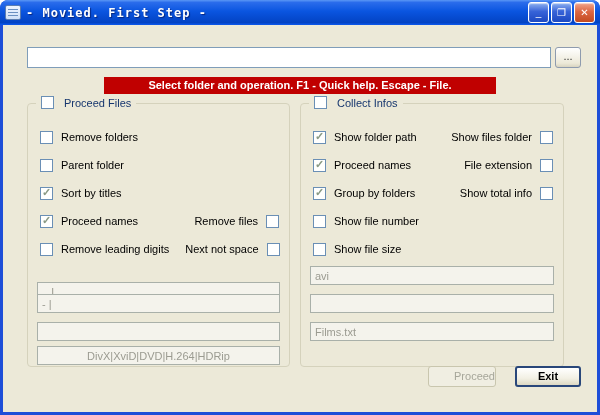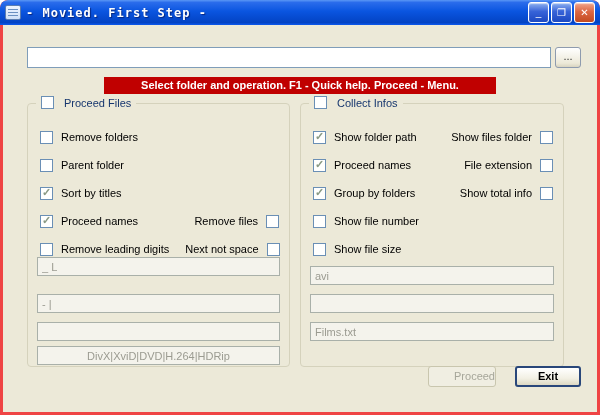--- a/index.html
+++ b/index.html
@@ -4,21 +4,21 @@
 <style>
   * { margin:0; padding:0; box-sizing:border-box; }
   body {
     background:#ffffff;
     font-family:"Liberation Sans", sans-serif;
     width:600px; height:415px;
   }
   .window {
     width:600px; height:415px;
     position:relative;
-    background:#ef4444;
+    background:#1d4ed8;
     border-radius:8px 8px 0 0;
     overflow:hidden;
   }
   .titlebar {
     height:25px;
     border-radius:7px 7px 0 0;
     background:linear-gradient(180deg,#5a97f5 0%,#2a6ceb 10%,#0a55e0 45%,#0343c4 90%,#0c59ee 100%);
     display:flex; align-items:center;
     padding:0 5px; gap:5px;
   }
@@ -150,21 +150,21 @@
       <div class="tb-btn">❐</div>
       <div class="tb-btn close">✕</div>
     </div>
   </div>
 
   <div class="content">
 
     <input class="path-input" value="" style="">
     <div class="browse-btn">...</div>
 
-    <div class="banner">Select folder and operation. F1 - Quick help. Proceed - Menu.</div>
+    <div class="banner">Select folder and operation. F1 - Quick help. Escape - File.</div>
 
     <div class="group left">
       <div class="group-title">
         <span class="checkbox"></span>
         <span class="lbl">Proceed Files</span>
       </div>
 
       <div class="row" style="top:26px">
         <span class="checkbox"></span>
         <span class="lbl">Remove folders</span>
@@ -185,21 +185,21 @@
         <span class="checkbox"></span>
       </div>
       <div class="row" style="top:138px">
         <span class="checkbox"></span>
         <span class="lbl">Remove leading digits</span>
         <span class="spacer"></span>
         <span class="lbl">Next not space</span>
         <span class="checkbox"></span>
       </div>
 
-      <input class="field" style="top: 153px;" value="_ L">
+      <input class="field" style="top: 178px;" value="_ L">
       <input class="field" style="top: 190px;" value="- |">
       <input class="field" style="top: 218px;" value="">
       <input class="field" style="top: 242px; text-align: center;" value="DivX|XviD|DVD|H.264|HDRip">
     </div>
 
     <div class="group right">
       <div class="group-title">
         <span class="checkbox"></span>
         <span class="lbl">Collect Infos</span>
       </div>

